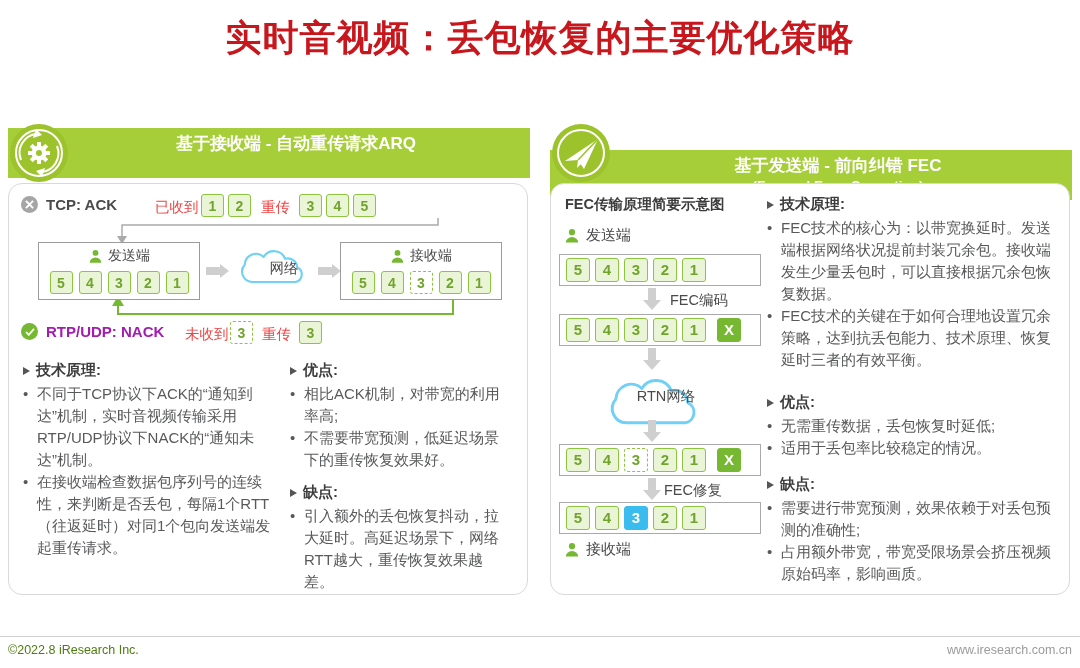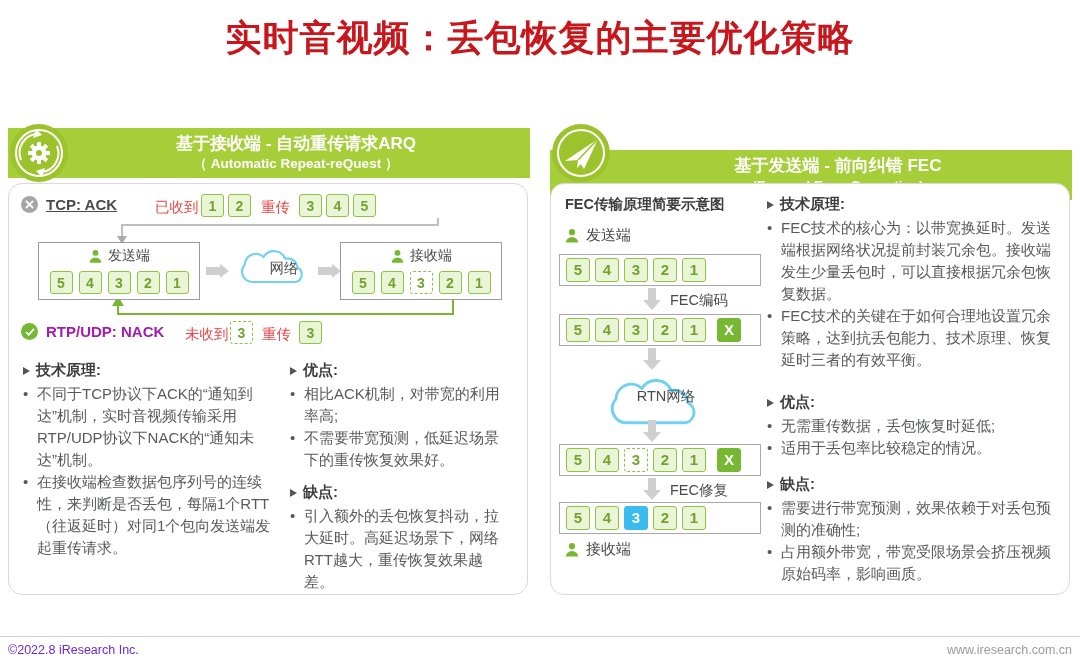--- a/index.html
+++ b/index.html
@@ -26,21 +26,21 @@
   
   .pkt{flex:none;width:23px;height:23px;box-sizing:border-box;border:1.5px solid #8cc63f;
     background:#eaf4d6;color:#71a42c;font-weight:700;font-size:14px;line-height:1;
     display:flex;align-items:center;justify-content:center;border-radius:3px;}
   .pkt.missing{border-style:dashed;background:#fff;}
   .pkt.fec{background:#76b832;border-color:#76b832;color:#fff;margin-left:6px;}
   .pkt.repaired{background:#3bbcee;border-color:#3bbcee;color:#fff;}
   .pkt-row{display:flex;gap:4px;}
 
   .lab{font-size:14.5px;color:#ef4444;}
-  .blab{font-size:15px;font-weight:700;color:#4a4a4a;text-decoration:underline;}
+  .blab{font-size:15px;font-weight:700;color:#4a4a4a;}
   .glab{font-size:15px;font-weight:700;color:#a21caf;}
 
   .cic{width:17px;height:17px;border-radius:50%;display:flex;align-items:center;justify-content:center;}
   .cic.gray{background:#a5a5a5;} .cic.green{background:#76b832;}
 
   
   .node{position:absolute;width:162px;height:58px;border:1.5px solid #9b9b9b;background:#fff;
     box-sizing:border-box;display:flex;flex-direction:column;align-items:center;
     justify-content:space-between;padding:4px 0 5px;}
   .node-h{display:flex;align-items:center;gap:5px;font-size:14px;color:#4a4a4a;}
@@ -73,34 +73,33 @@
   .tray{position:absolute;width:202px;height:32px;box-sizing:border-box;border:1.5px solid #a9a9a9;
     background:#fff;display:flex;gap:5px;padding:2.5px 0 0 6px;}
   .tray .pkt{width:24px;height:24px;font-size:15px;}
   .end-row{position:absolute;display:flex;align-items:center;gap:6px;font-size:15px;color:#4a4a4a;}
   .d-title{position:absolute;font-size:14.5px;font-weight:700;color:#3c3c3c;}
   .step-lab{position:absolute;font-size:14.5px;color:#4a4a4a;}
 
   
   .source{position:absolute;left:8px;top:599px;width:1064px;font-size:11.5px;line-height:16px;color:#8a8a8a;}
   .divider{position:absolute;left:0;right:0;top:636px;border-top:1px solid #d0d0d0;}
-  .foot-l{position:absolute;left:8px;top:643px;font-size:12.5px;color:#6d28d9;text-align:right;}
+  .foot-l{position:absolute;left:8px;top:643px;font-size:12.5px;color:#4d7c0f;text-align:right;}
   .foot-r{position:absolute;right:8px;top:643px;font-size:12.5px;color:#9b9b9b;}
 </style>
 </head>
 <body>
 
 <div class="page">
 
   <div class="main-title">实时音视频：丢包恢复的主要优化策略</div>
 
   <div class="phdr" style="left:8px;">
     <div class="ph-text">
       <div class="ph-l1">基于接收端 - 自动重传请求ARQ</div>
-      <div class="ph-l2">（ Automatic Repeat-reQuest ）</div>
     </div>
   </div>
   <div class="badge" style="left:10px;">
     <svg width="56" height="56" viewBox="0 0 56 56">
       <circle cx="28" cy="28" r="23" fill="none" stroke="#fff" stroke-width="2"></circle>
       <path d="M10 35 A19 19 0 0 1 25 9" fill="none" stroke="#fff" stroke-width="2"></path>
       <polygon points="25,4 31,10 22,13" fill="#fff"></polygon>
       <path d="M46 21 A19 19 0 0 1 31 47" fill="none" stroke="#fff" stroke-width="2"></path>
       <polygon points="31,52 25,46 34,43" fill="#fff"></polygon>
       <g transform="translate(28,28)" fill="#fff">
@@ -331,21 +330,21 @@
         <span class="pkt missing">3</span>
         <span class="pkt">2</span>
         <span class="pkt">1</span>
         <span class="pkt fec">X</span>
       </div>
 
     <div class="varrow" style="left:92px;top:294px;">
         <i class="vb"></i>
         <i class="vh"></i>
       </div>
-    <div class="step-lab" style="left:119px;top:297px;text-align:center;">FEC修复</div>
+    <div class="step-lab" style="left:113px;top:297px;text-align:center;">FEC修复</div>
 
     <div class="tray" style="left:8px;top:318px;">
         <span class="pkt">5</span>
         <span class="pkt">4</span>
         <span class="pkt repaired">3</span>
         <span class="pkt">2</span>
         <span class="pkt">1</span>
       </div>
 
     <div class="end-row" style="left:13px;top:356px;">

